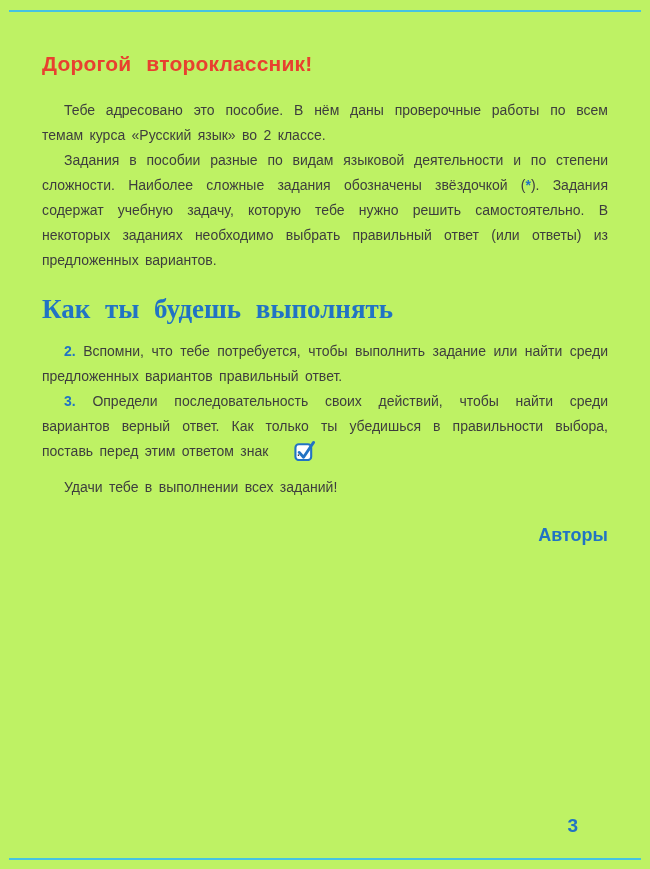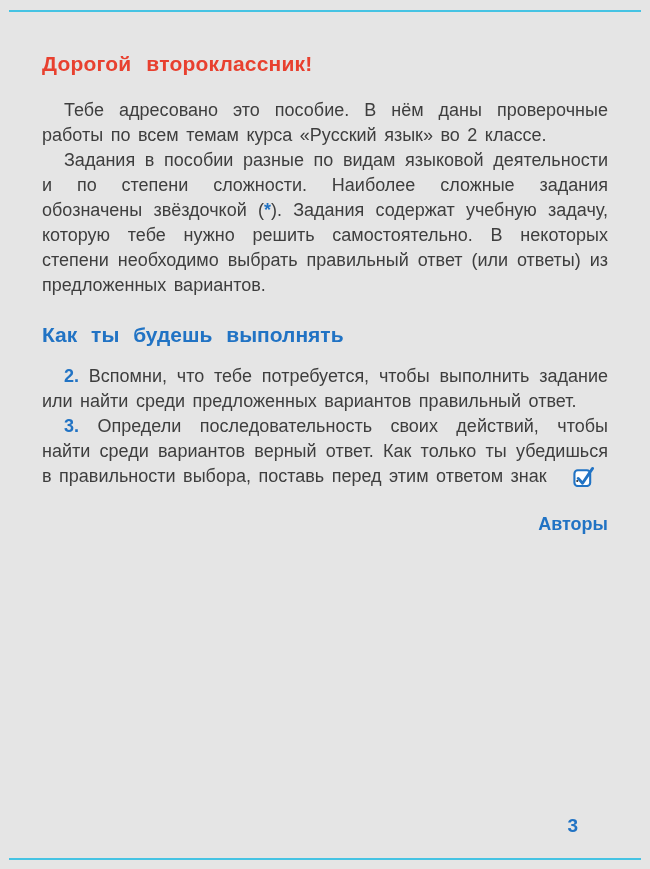--- a/index.html
+++ b/index.html
@@ -3,21 +3,21 @@
 <meta charset="utf-8">
 <style>
   * { margin: 0; padding: 0; box-sizing: border-box; }
   html, body { background: #ffffff; }
 
   .page {
     position: relative;
     width: 650px;
     height: 869px;
     margin: 0 auto;
-    background: #e5e5e5;
+    background: #bef264;
     font-family: "Liberation Sans", "DejaVu Sans", sans-serif;
     color: var(--body-text, #3e3e3e);
     overflow: hidden;
   }
 
   .rule {
     position: absolute;
     left: 9px;
     right: 9px;
     height: 2px;
@@ -31,35 +31,36 @@
   h1.title {
     color: var(--accent-red, #e8402f);
     font-size: 21px;
     font-weight: bold;
     word-spacing: 9px;
     letter-spacing: 0.2px;
     margin-bottom: 22px;
   }
 
   .body-text {
-    font-size: 18px;
+    font-size: 14px;
     line-height: 25px;
     text-align: justify;
     word-spacing: 2.5px;
   }
   .indent { text-indent: 22px; }
 
   h2.section {
     color: var(--accent-blue, #2173c4);
-    font-size: 21px;
+    font-size: 27px;
     font-weight: bold;
     word-spacing: 8px;
     line-height: 29px;
     margin-top: 22px;
     margin-bottom: 15px;
+    font-family: Liberation Serif, serif;
   }
 
   .num {
     color: var(--accent-blue, #2173c4);
     font-weight: bold;
   }
 
   .asterisk {
     color: var(--accent-blue, #2173c4);
     font-weight: bold;
@@ -100,38 +101,39 @@
 <div class="page">
 
   <div class="rule rule-top"></div>
 
   <div class="content">
 
     <h1 class="title">Дорогой второклассник!</h1>
 
     <p class="body-text indent">Тебе адресовано это пособие. В нём даны проверочные работы по всем темам курса «Русский язык» во 2 классе.</p>
 
-    <p class="body-text indent"><span>Задания в пособии разные по видам языковой деятельности и по степени сложности. Наиболее сложные задания обозначены звёздочкой (</span><span class="asterisk">*</span><span>). Задания содержат учебную задачу, которую тебе нужно решить самостоятельно. В некоторых степени необходимо выбрать правильный ответ (или ответы) из предложенных вариантов.</span></p>
+    <p class="body-text indent"><span>Задания в пособии разные по видам языковой деятельности и по степени сложности. Наиболее сложные задания обозначены звёздочкой (</span><span class="asterisk">*</span><span>). Задания содержат учебную задачу, которую тебе нужно решить самостоятельно. В некоторых заданиях необходимо выбрать правильный ответ (или ответы) из предложенных вариантов.</span></p>
 
     <h2 class="section"><span>Как ты будешь выполнять</span><br></h2>
 
     <div class="steps">
 
 
       <p class="body-text indent"><span class="num">2.</span>&nbsp;<span>Вспомни, что тебе потребуется, чтобы выполнить задание или найти среди предложенных вариантов правильный ответ.</span></p>
 
       <p class="body-text indent"><span class="num">3.</span>&nbsp;<span>Определи последовательность своих действий, чтобы найти среди вариантов верный ответ. Как только ты убедишься в правильности выбора, поставь перед этим ответом знак</span><span class="check-icon"><svg viewBox="0 0 22 22" width="21" height="21" aria-hidden="true">
               <rect x="1.5" y="4.5" width="16.5" height="16.5" rx="3.5" fill="#ffffff" stroke="#2173c4" stroke-width="2.2"></rect>
               <path d="M5.5 13 L10 18 L20.5 2.5" fill="none" stroke="#2173c4" stroke-width="3" stroke-linecap="round" stroke-linejoin="round"></path>
             </svg></span><span>.</span></p>
 
 
 
     </div>
 
+    <p class="body-text indent closing">Удачи тебе в выполнении всех заданий!</p>
 
     <p class="authors">Авторы</p>
 
   </div>
 
   <div class="page-num">3</div>
 
   <div class="rule rule-bottom"></div>
 
 </div>

